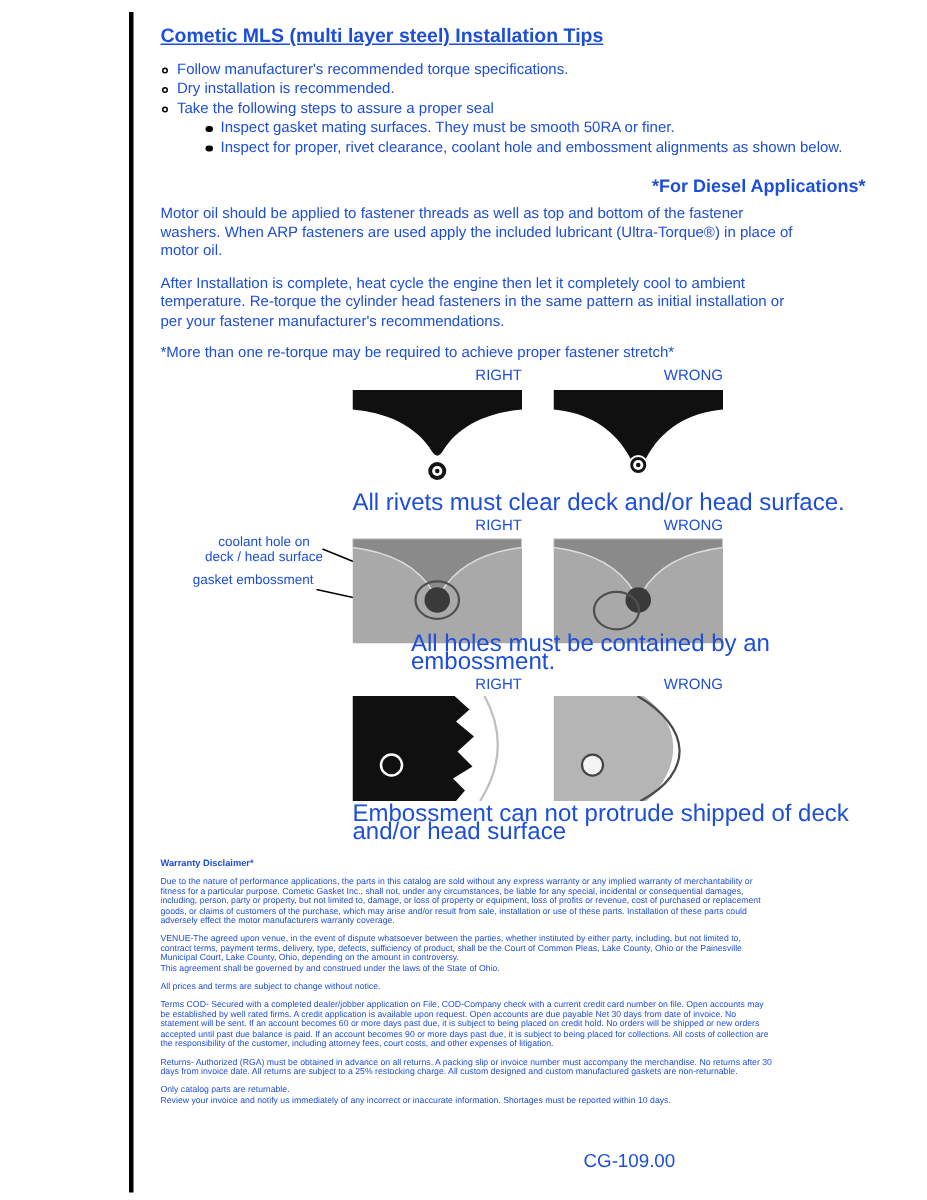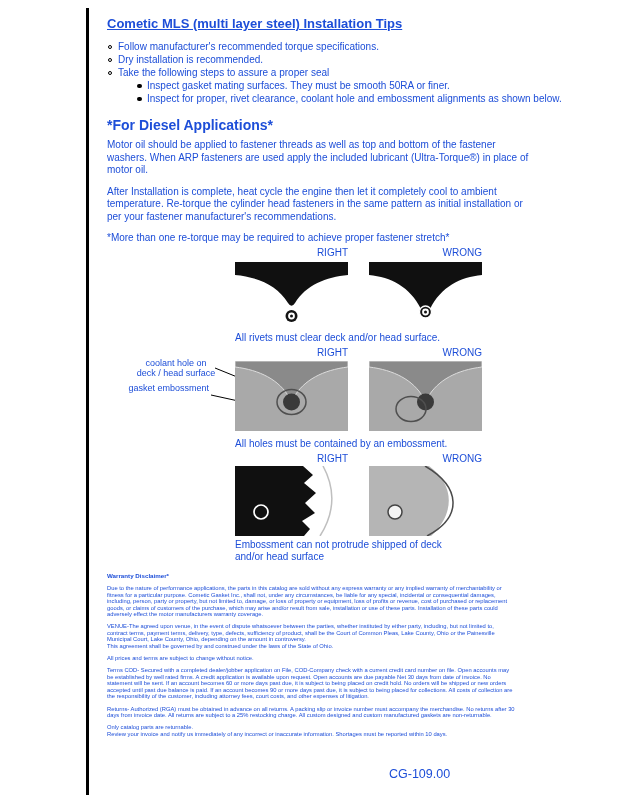--- a/index.html
+++ b/index.html
@@ -11,30 +11,30 @@
 
   .title { font-size:13px; font-weight:bold; text-decoration:underline; margin:0 0 9px 0; }
 
   .tips, .subtips { list-style:none; margin:0; padding:0; font-size:10px; line-height:13px; }
   .tips > li { padding-left:11px; position:relative; }
   .o-bullet { position:absolute; left:1px; top:4.5px; width:4px; height:4px; border:1px solid #000; border-radius:50%; }
   .subtips { margin-left:19px; }
   .subtips > li { padding-left:10px; position:relative; }
   .dot { position:absolute; left:0; top:4.5px; width:4.5px; height:4.5px; background:#000; border-radius:50%; }
 
-  .h2 { font-size:14px; font-weight:bold; margin:12px 0 0 0; }
+  .h2 { font-size:12px; font-weight:bold; margin:12px 0 0 0;text-align:right; }
   .para { font-size:10px; line-height:12.5px; margin:6px 0 0 0; width:424px; }
   .para2 { margin-top:9px; }
   .note { font-size:10px; margin:9px 0 0 0; }
 
   .figures { position:relative; height:310px; margin-top:4px; }
   .col-label { position:absolute; width:113px; text-align:right; font-size:10px; }
   .panel { position:absolute; width:113px; }
   .panel svg { display:block; }
-  .caption { position:absolute; left:128px; font-size:10px; line-height:12px; white-space:pre-line; }
+  .caption { position:absolute; left:128px; font-size:16px; line-height:12px; white-space:pre-line; }
   .callout { position:absolute; font-size:9px; line-height:10px; white-space:pre-line; }
   .pointers { position:absolute; left:0; top:100px; pointer-events:none; }
 
   .fineprint { position:absolute; left:0; top:557px; width:408px; font-size:5.8px; line-height:6.4px; }
   .fp-head { font-weight:bold; font-size:6.2px; margin:0 0 6px 0; }
   .fineprint p { margin:0 0 6px 0; white-space:pre-line; }
 
   .footer { position:absolute; left:282px; top:751px; font-size:12.5px; }
 </style>
 </head>
@@ -121,21 +121,21 @@
         </svg>
       </div>
       <div class="panel" style="left:262px; top:114px;">
         <svg width="113" height="70" viewBox="0 0 113 70">
           <rect width="113" height="70" fill="#a9a9a9"></rect>
           <path d="M0,0 H113 V6 C88,9 69,19 59,36 Q56.5,40.5 54,36 C44,19 25,9 0,6 Z" fill="#8a8a8a" stroke="#dcdcdc" stroke-width="1"></path>
           <circle cx="56.5" cy="41" r="8.5" fill="#3a3a3a"></circle>
           <ellipse cx="42" cy="48" rx="15" ry="12.5" fill="none" stroke="#4f4f4f" stroke-width="1.5"></ellipse>
         </svg>
       </div>
-      <div class="caption" style="top:191px;">All holes must be contained by an embossment.</div>
+      <div class="caption" style="top:179px;margin-left:39px;">All holes must be contained by an embossment.</div>
 
       <span class="col-label" style="left:128px; top:206px;">RIGHT</span>
       <span class="col-label" style="left:262px; top:206px;">WRONG</span>
 
       <div class="panel" style="left:128px; top:219px;">
         <svg width="113" height="70" viewBox="0 0 113 70">
           <path d="M0,0 H68 L78,9 L69,17 L81,27 L70,37 L80,47 L67,55 L75,63 L69,70 H0 Z" fill="#101010"></path>
           <path d="M88,0 C101,24 99,48 85,70" fill="none" stroke="#bfbfbf" stroke-width="1.5"></path>
           <circle cx="26" cy="46" r="7" fill="none" stroke="#ffffff" stroke-width="1.7"></circle>
         </svg>

